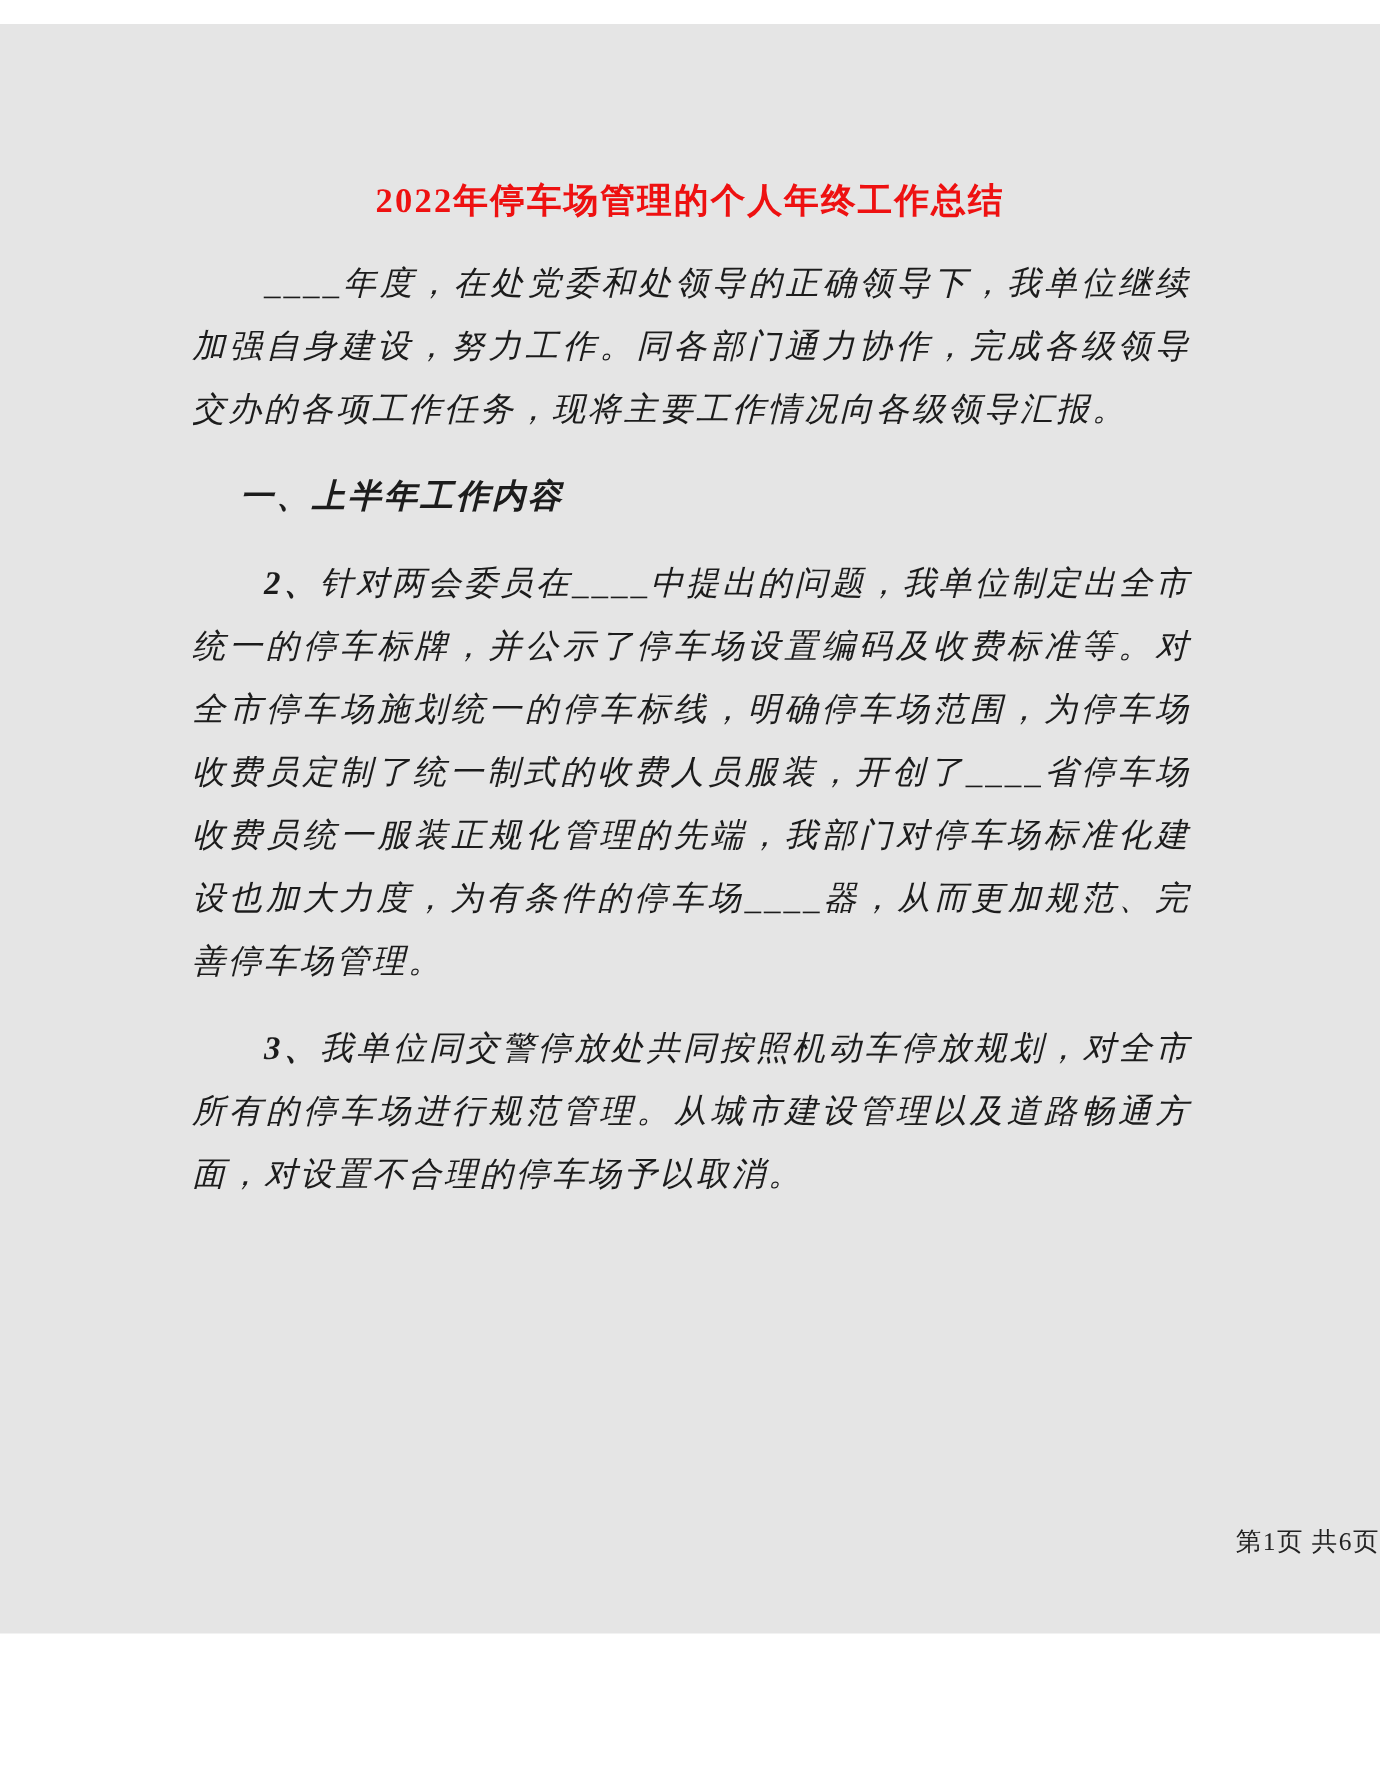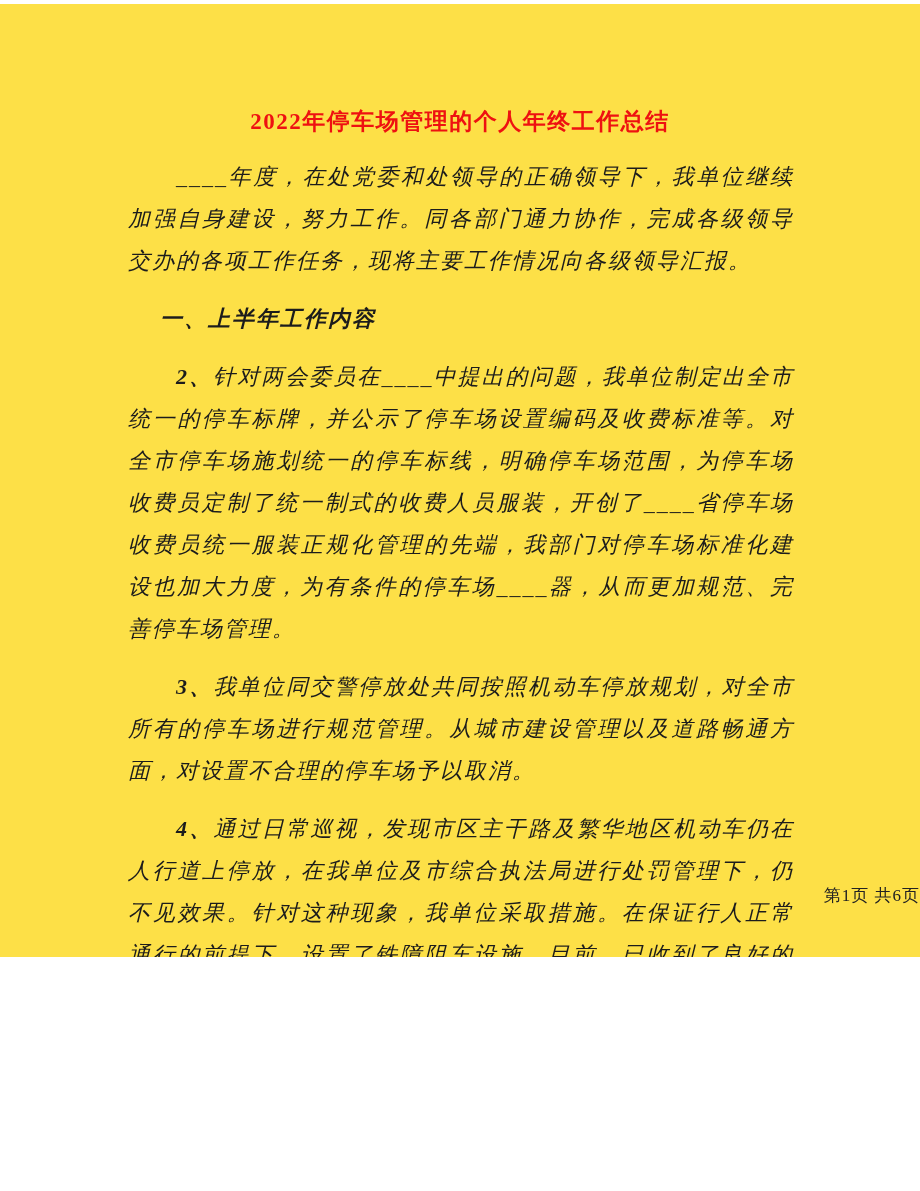--- a/index.html
+++ b/index.html
@@ -9,24 +9,24 @@
   }
   body {
     width: 920px;
     height: 1191px;
     position: relative;
     font-family: "Liberation Serif", "DejaVu Serif", serif;
     color: #1c1c1c;
   }
   .page {
     position: absolute;
-    left: 0; top: 4px;
+    left: 0; top: 16px;
     width: 920px;
-    height: 953px;
-    background: #fde047;
+    height: 1073px;
+    background: #e5e5e5;
     overflow: hidden;
   }
   .doc-title {
     margin: 100px 110px 14px 110px;
     text-align: center;
     font-size: 23px;
     line-height: 36px;
     font-weight: bold;
     letter-spacing: 1.5px;
   }
@@ -78,21 +78,20 @@
 
     <p class="para">____年度，在处党委和处领导的正确领导下，我单位继续加强自身建设，努力工作。同各部门通力协作，完成各级领导交办的各项工作任务，现将主要工作情况向各级领导汇报。</p>
 
     <h2 class="section-heading">一、上半年工作内容</h2>
 
 
     <p class="para"><b class="item-num">2、</b><span>针对两会委员在____中提出的问题，我单位制定出全市统一的停车标牌，并公示了停车场设置编码及收费标准等。对全市停车场施划统一的停车标线，明确停车场范围，为停车场收费员定制了统一制式的收费人员服装，开创了____省停车场收费员统一服装正规化管理的先端，我部门对停车场标准化建设也加大力度，为有条件的停车场____器，从而更加规范、完善停车场管理。</span></p>
 
     <p class="para"><b class="item-num">3、</b><span>我单位同交警停放处共同按照机动车停放规划，对全市所有的停车场进行规范管理。从城市建设管理以及道路畅通方面，对设置不合理的停车场予以取消。</span></p>
 
-    <p class="para"><b class="item-num">4、</b><span>通过日常巡视，发现市区主干路及繁华地区机动车仍在人行道上停放，在我单位及市综合执法局进行处罚管理下，仍不见效果。针对这种现象，我单位采取措施。在保证行人正常通行的前提下，设置了铁障阻车设施。目前，已收到了良好的效果，并得到社会各界的肯定。</span></p>
 
   </div>
 
   <div class="page-footer">
     <span>第1页 共6页</span>
   </div>
 
 </div>
 
 </body></html>

